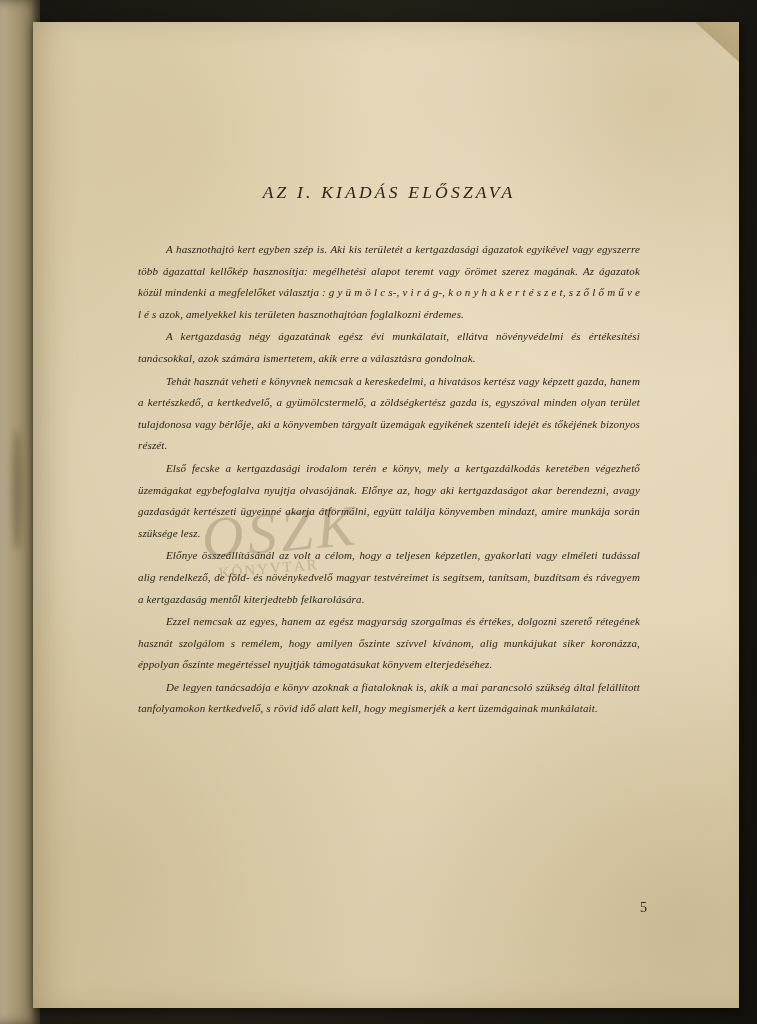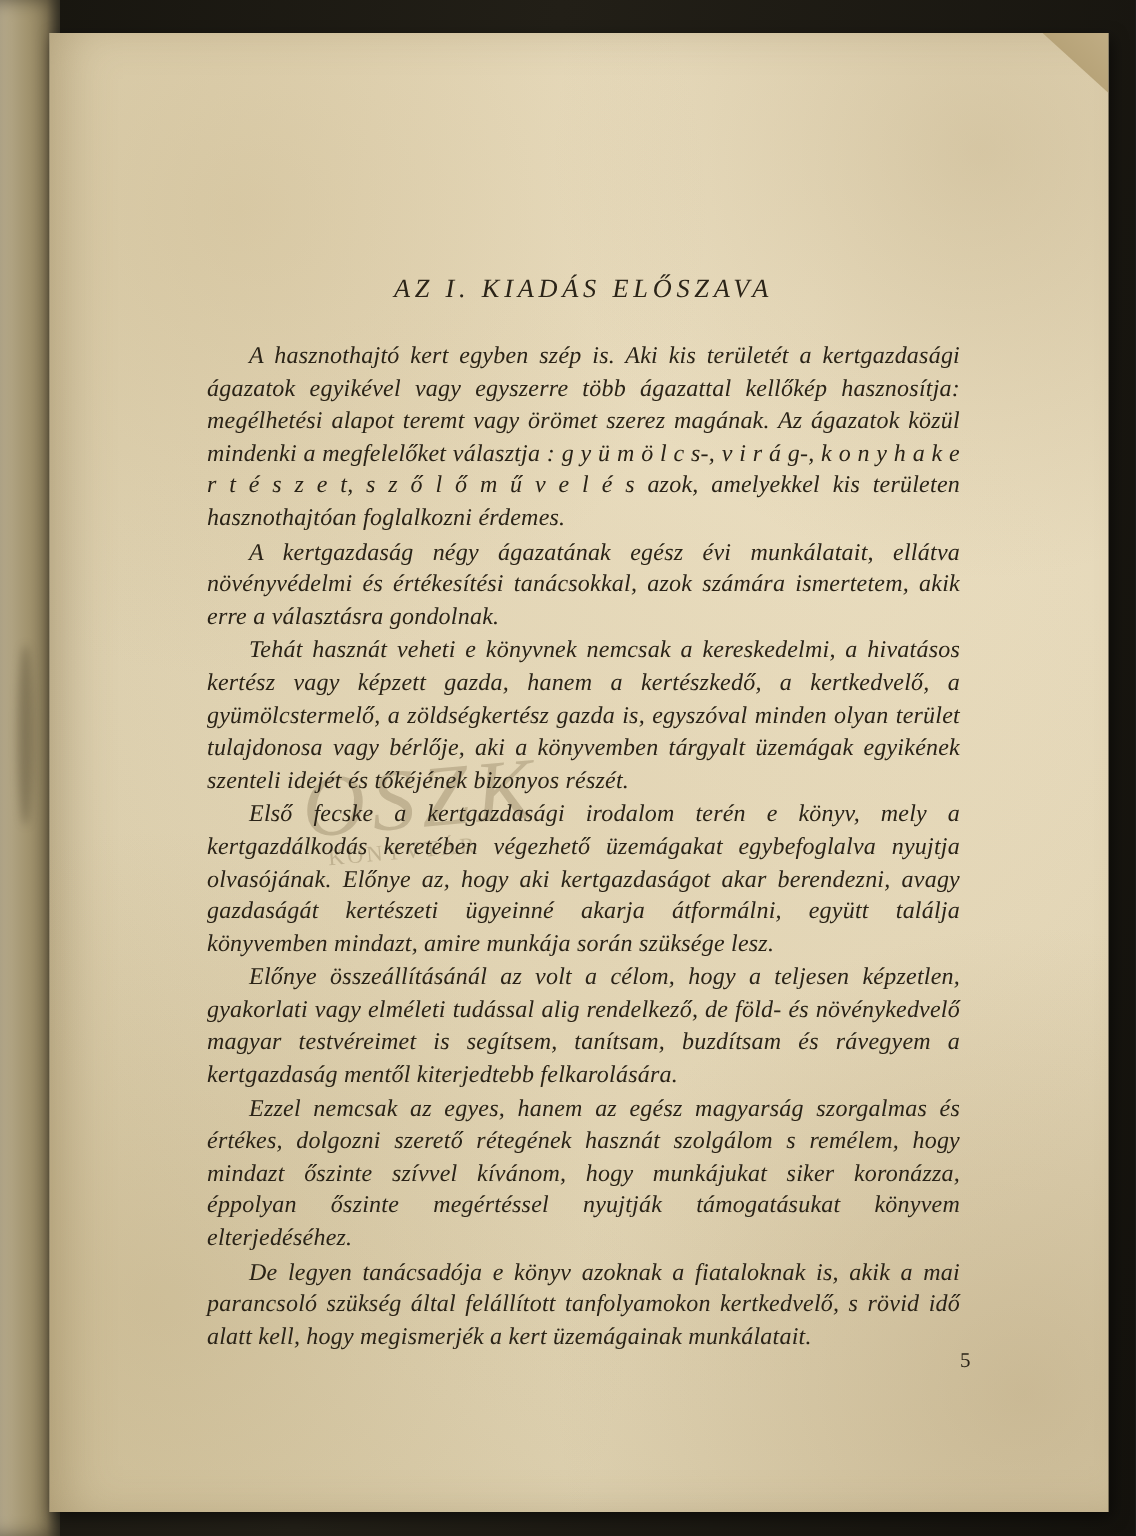--- a/index.html
+++ b/index.html
@@ -115,26 +115,26 @@
     left: 105px;
     top: 160px;
     width: 502px;
   }
   .doc-title {
     text-align: center;
     font-size: 17.5px;
     font-style: italic;
     letter-spacing: 3.2px;
     color: #2b2418;
-    margin: 0 0 24px 0;
+    margin: 0 0 36px 0;
     font-weight: normal;
     white-space: nowrap;
   }
   .para {
-    font-size: 16px;
+    font-size: 11px;
     line-height: 21.6px;
     font-style: italic;
     color: #2a2317;
     text-align: justify;
     margin: 0 0 1px 0;
     text-indent: 28px;
     letter-spacing: 0.15px;
   }
   .page-number {
     position: absolute;
@@ -161,19 +161,19 @@
     </div>
 
     <div class="textblock">
       <h1 class="doc-title">AZ I. KIADÁS ELŐSZAVA</h1>
 
       <p class="para">A hasznothajtó kert egyben szép is. Aki kis területét a kertgazdasági ágazatok egyikével vagy egyszerre több ágazattal kellőkép hasznosítja: megélhetési alapot teremt vagy örömet szerez magának. Az ágazatok közül mindenki a megfelelőket választja : g y ü m ö l c s-, v i r á g-, k o n y h a k e r t é s z e t, s z ő l ő m ű v e l é s azok, amelyekkel kis területen hasznothajtóan foglalkozni érdemes.</p>
       <p class="para">A kertgazdaság négy ágazatának egész évi munkálatait, ellátva növényvédelmi és értékesítési tanácsokkal, azok számára ismertetem, akik erre a választásra gondolnak.</p>
       <p class="para">Tehát hasznát veheti e könyvnek nemcsak a kereskedelmi, a hivatásos kertész vagy képzett gazda, hanem a kertészkedő, a kertkedvelő, a gyümölcstermelő, a zöldségkertész gazda is, egyszóval minden olyan terület tulajdonosa vagy bérlője, aki a könyvemben tárgyalt üzemágak egyikének szenteli idejét és tőkéjének bizonyos részét.</p>
       <p class="para">Első fecske a kertgazdasági irodalom terén e könyv, mely a kertgazdálkodás keretében végezhető üzemágakat egybefoglalva nyujtja olvasójának. Előnye az, hogy aki kertgazdaságot akar berendezni, avagy gazdaságát kertészeti ügyeinné akarja átformálni, együtt találja könyvemben mindazt, amire munkája során szüksége lesz.</p>
       <p class="para">Előnye összeállításánál az volt a célom, hogy a teljesen képzetlen, gyakorlati vagy elméleti tudással alig rendelkező, de föld- és növénykedvelő magyar testvéreimet is segítsem, tanítsam, buzdítsam és rávegyem a kertgazdaság mentől kiterjedtebb felkarolására.</p>
-      <p class="para">Ezzel nemcsak az egyes, hanem az egész magyarság szorgalmas és értékes, dolgozni szerető rétegének hasznát szolgálom s remélem, hogy mindazt őszinte szívvel kívánom, hogy munkájukat siker koronázza, éppolyan őszinte megértéssel nyujtják támogatásukat könyvem elterjedéséhez.</p>
+      <p class="para">Ezzel nemcsak az egyes, hanem az egész magyarság szorgalmas és értékes, dolgozni szerető rétegének hasznát szolgálom s remélem, hogy amilyen őszinte szívvel kívánom, alig munkájukat siker koronázza, éppolyan őszinte megértéssel nyujtják támogatásukat könyvem elterjedéséhez.</p>
       <p class="para">De legyen tanácsadója e könyv azoknak a fiataloknak is, akik a mai parancsoló szükség által felállított tanfolyamokon kertkedvelő, s rövid idő alatt kell, hogy megismerjék a kert üzemágainak munkálatait.</p>
     </div>
 
     <div class="page-number">5</div>
   </div>
 </div>
 
 </body></html>

